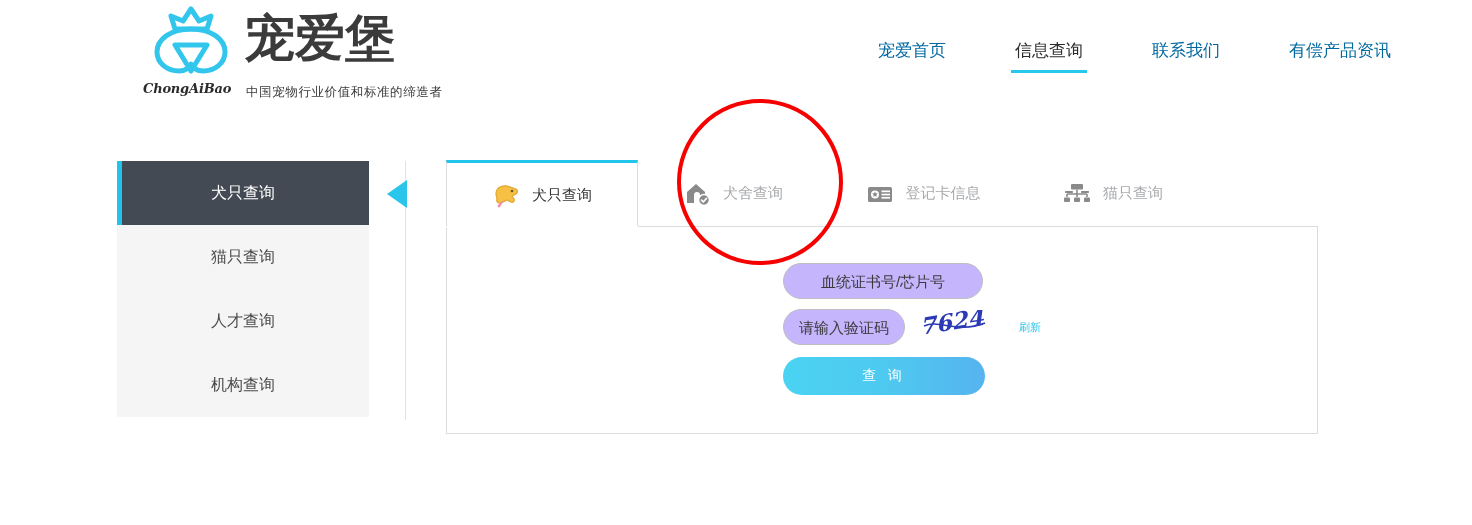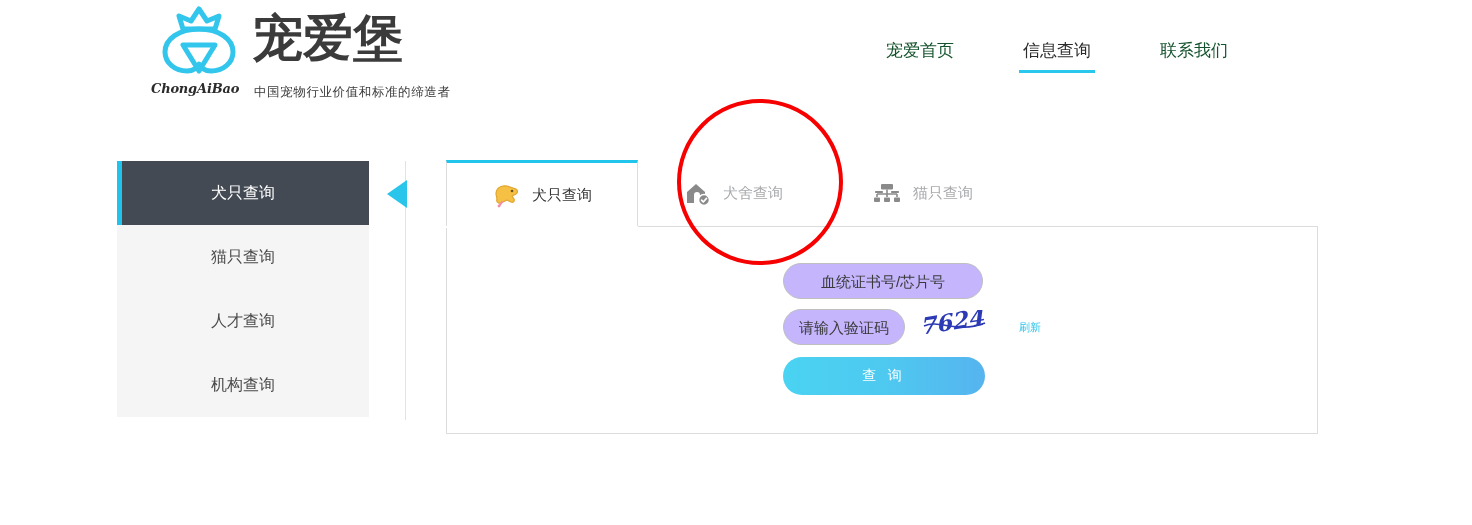--- a/index.html
+++ b/index.html
@@ -11,21 +11,21 @@
     height: 525px;
     background: #ffffff;
     font-family: "Liberation Sans", "DejaVu Sans", sans-serif;
     overflow: hidden;
     position: relative;
   }
 
   
   #header {
     position: absolute;
-    left: 12px; top: 0;
+    left: 4px; top: 0;
     width: 1228px;
     height: 108px;
   }
   #logo-block {
     position: absolute;
     left: 137px;
     top: 5px;
     width: 290px;
     height: 100px;
   }
@@ -70,21 +70,21 @@
     position: absolute;
     left: 860px;
     top: 38px;
     height: 40px;
     display: flex;
     align-items: flex-start;
   }
   .nav-item {
     position: relative;
     font-size: 17px;
-    color: #14532d;
+    color: #0369a1;
     padding: 0 14px;
     margin-right: 41px;
     line-height: 26px;
     white-space: nowrap;
     cursor: pointer;
   }
   .nav-item:last-child { margin-right: 0; }
   .nav-item.active { color: #2b2b2b; text-align: right; }
   .nav-item.active::after {
     content: "";
@@ -296,20 +296,21 @@
 
     <div id="logo-pinyin">ChongAiBao</div>
 
     <div id="logo-tagline">中国宠物行业价值和标准的缔造者</div>
   </div>
 
   <nav id="main-nav">
     <div class="nav-item">宠爱首页</div>
     <div class="nav-item active">信息查询</div>
     <div class="nav-item">联系我们</div>
+    <div class="nav-item">有偿产品资讯</div>
   </nav>
 
 </div>
 
 <div id="sidebar">
   <div class="side-item active">犬只查询</div>
   <div class="side-item">猫只查询</div>
   <div class="side-item">人才查询</div>
   <div class="side-item">机构查询</div>
 </div>
@@ -336,20 +337,34 @@
       <svg viewBox="0 0 28 26" width="28" height="26">
         <path d="M13 3 L22 11 L22 22 L4 22 L4 11 Z" fill="#8a8a8a"></path>
         <path d="M11 14 a3 3 0 0 1 6 0 L17 22 L11 22 Z" fill="#ffffff"></path>
         <circle cx="21" cy="19" r="5.5" fill="#8a8a8a" stroke="#ffffff" stroke-width="1.6"></circle>
         <path d="M18.6 19.2 l1.7 1.8 l3.2 -3.6" fill="none" stroke="#ffffff" stroke-width="1.7" stroke-linecap="round" stroke-linejoin="round"></path>
       </svg>
     </span>
     <span class="tab-label">犬舍查询</span>
   </div>
 
+  <div class="tab">
+    <span class="tab-icon">
+      <svg viewBox="0 0 28 26" width="28" height="26">
+        <rect x="2" y="6" width="24" height="15" rx="1.6" fill="#8a8a8a"></rect>
+        <circle cx="9" cy="13.5" r="4" fill="#ffffff"></circle>
+        <path d="M9 10.6 l0.85 1.75 l1.9 0.27 l-1.38 1.34 l0.33 1.9
+                 L9 14.97 l-1.7 0.89 l0.33 -1.9 l-1.38 -1.34 l1.9 -0.27 Z" fill="#8a8a8a"></path>
+        <rect x="15.5" y="9.5" width="8.5" height="1.7" fill="#ffffff"></rect>
+        <rect x="15.5" y="12.7" width="8.5" height="1.7" fill="#ffffff"></rect>
+        <rect x="15.5" y="15.9" width="8.5" height="1.7" fill="#ffffff"></rect>
+      </svg>
+    </span>
+    <span class="tab-label">登记卡信息</span>
+  </div>
 
   <div class="tab">
     <span class="tab-icon">
       <svg viewBox="0 0 28 26" width="28" height="26">
         <rect x="8" y="3" width="12" height="5.5" rx="1" fill="#8a8a8a"></rect>
         <rect x="2" y="10" width="8" height="2" rx="0.8" fill="#8a8a8a"></rect>
         <rect x="18" y="10" width="8" height="2" rx="0.8" fill="#8a8a8a"></rect>
         <path d="M14 8.5 L14 13 M4 13 L24 13 M4 13 L4 16 M14 13 L14 16 M24 13 L24 16" stroke="#8a8a8a" stroke-width="1.6" fill="none"></path>
         <rect x="1" y="16.5" width="6" height="4.5" rx="0.9" fill="#8a8a8a"></rect>
         <rect x="11" y="16.5" width="6" height="4.5" rx="0.9" fill="#8a8a8a"></rect>

